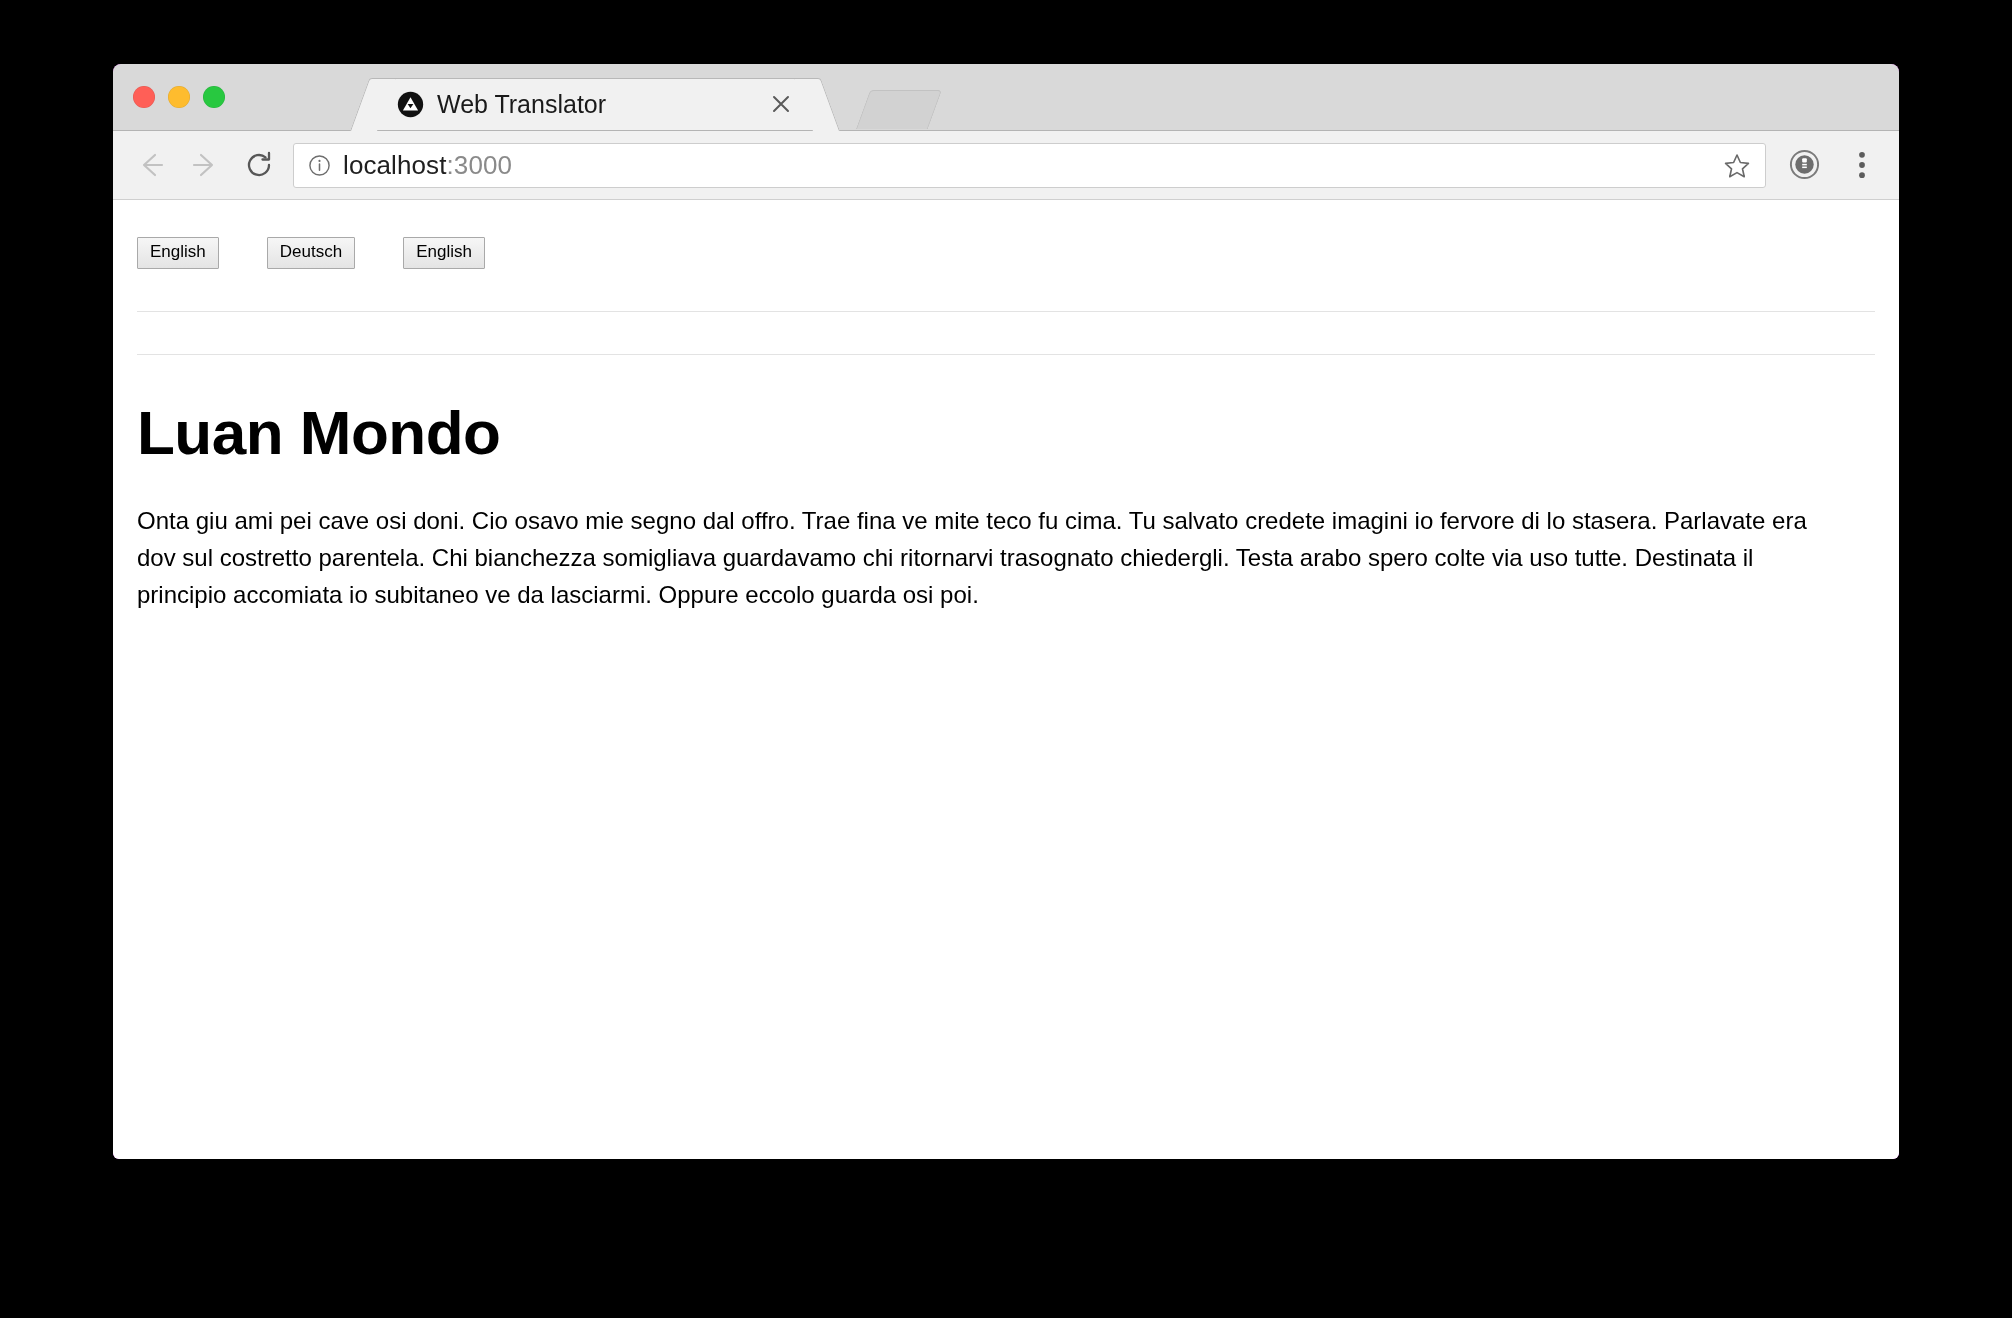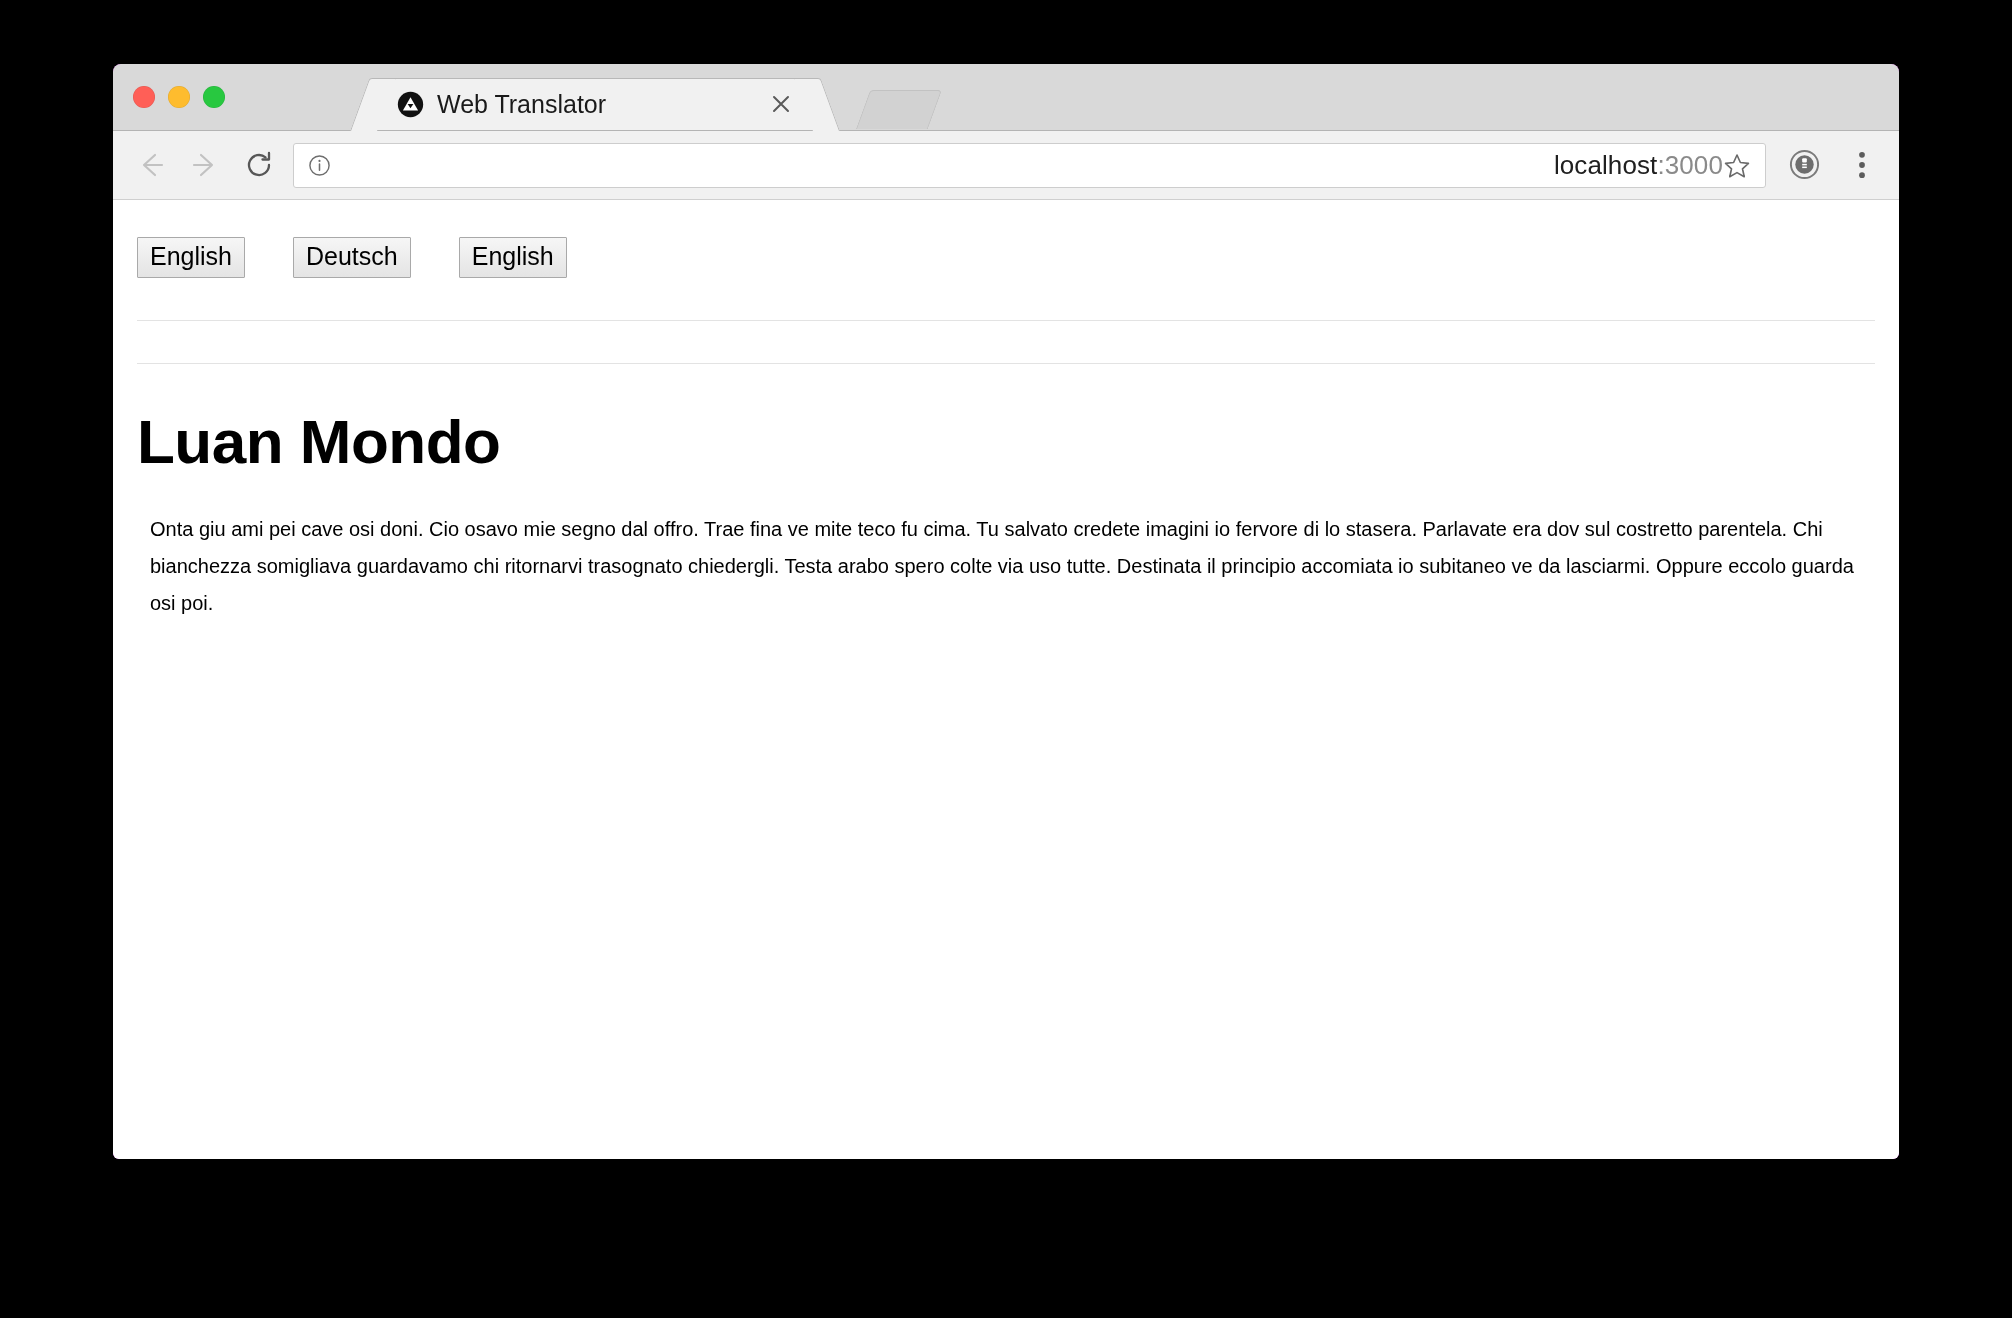--- a/index.html
+++ b/index.html
@@ -176,21 +176,20 @@
     flex: 0 0 auto;
   }
   .omnibox-url {
     margin-left: 12px;
     font-size: 26px;
     color: #202020;
     letter-spacing: 0.1px;
     white-space: nowrap;
     flex: 1 1 auto;
     overflow: hidden;
-    text-align: right;
   }
   .omnibox-url .url-port { color: #8a8a8a; }
   .omnibox-star {
     flex: 0 0 auto;
     margin-right: 14px;
     width: 28px;
     height: 28px;
     cursor: pointer;
   }
   .ext-icon {
@@ -220,21 +219,21 @@
   .content {
     padding: 20px 24px 20px 24px;
   }
   .btn-row {
     margin: 17px 0 0 0;
     display: flex;
     gap: 48px;
   }
   button.ua-button {
     font-family: "Liberation Sans", sans-serif;
-    font-size: 25px;
+    font-size: 17px;
     line-height: normal;
     padding: 4px 12px 6px 12px;
     background-image: linear-gradient(#f6f6f6, #e4e4e4);
     background-color: #efefef;
     border: 1px solid #a9a9a9;
     border-radius: 1px;
     color: #000;
     cursor: pointer;
   }
   hr.rule {
@@ -243,24 +242,24 @@
     margin: 42px 0 42px 0;
   }
   h1.page-heading {
     font-size: 62px;
     font-weight: bold;
     margin: 30px 0 34px 0;
     color: #000000;
     letter-spacing: -0.5px;
   }
   p.page-body {
-    font-size: 20px;
+    font-size: 24px;
     line-height: 37px;
     color: #000000;
-    margin: 13px;
+    margin: 0;
     max-width: 1712px;
   }
 </style>
 </head>
 <body>
 
 <div style="position:absolute; right:113px; top:86px; font-size:27px; color:#222;">Luan</div>
 
 <div class="browser-window">
 

